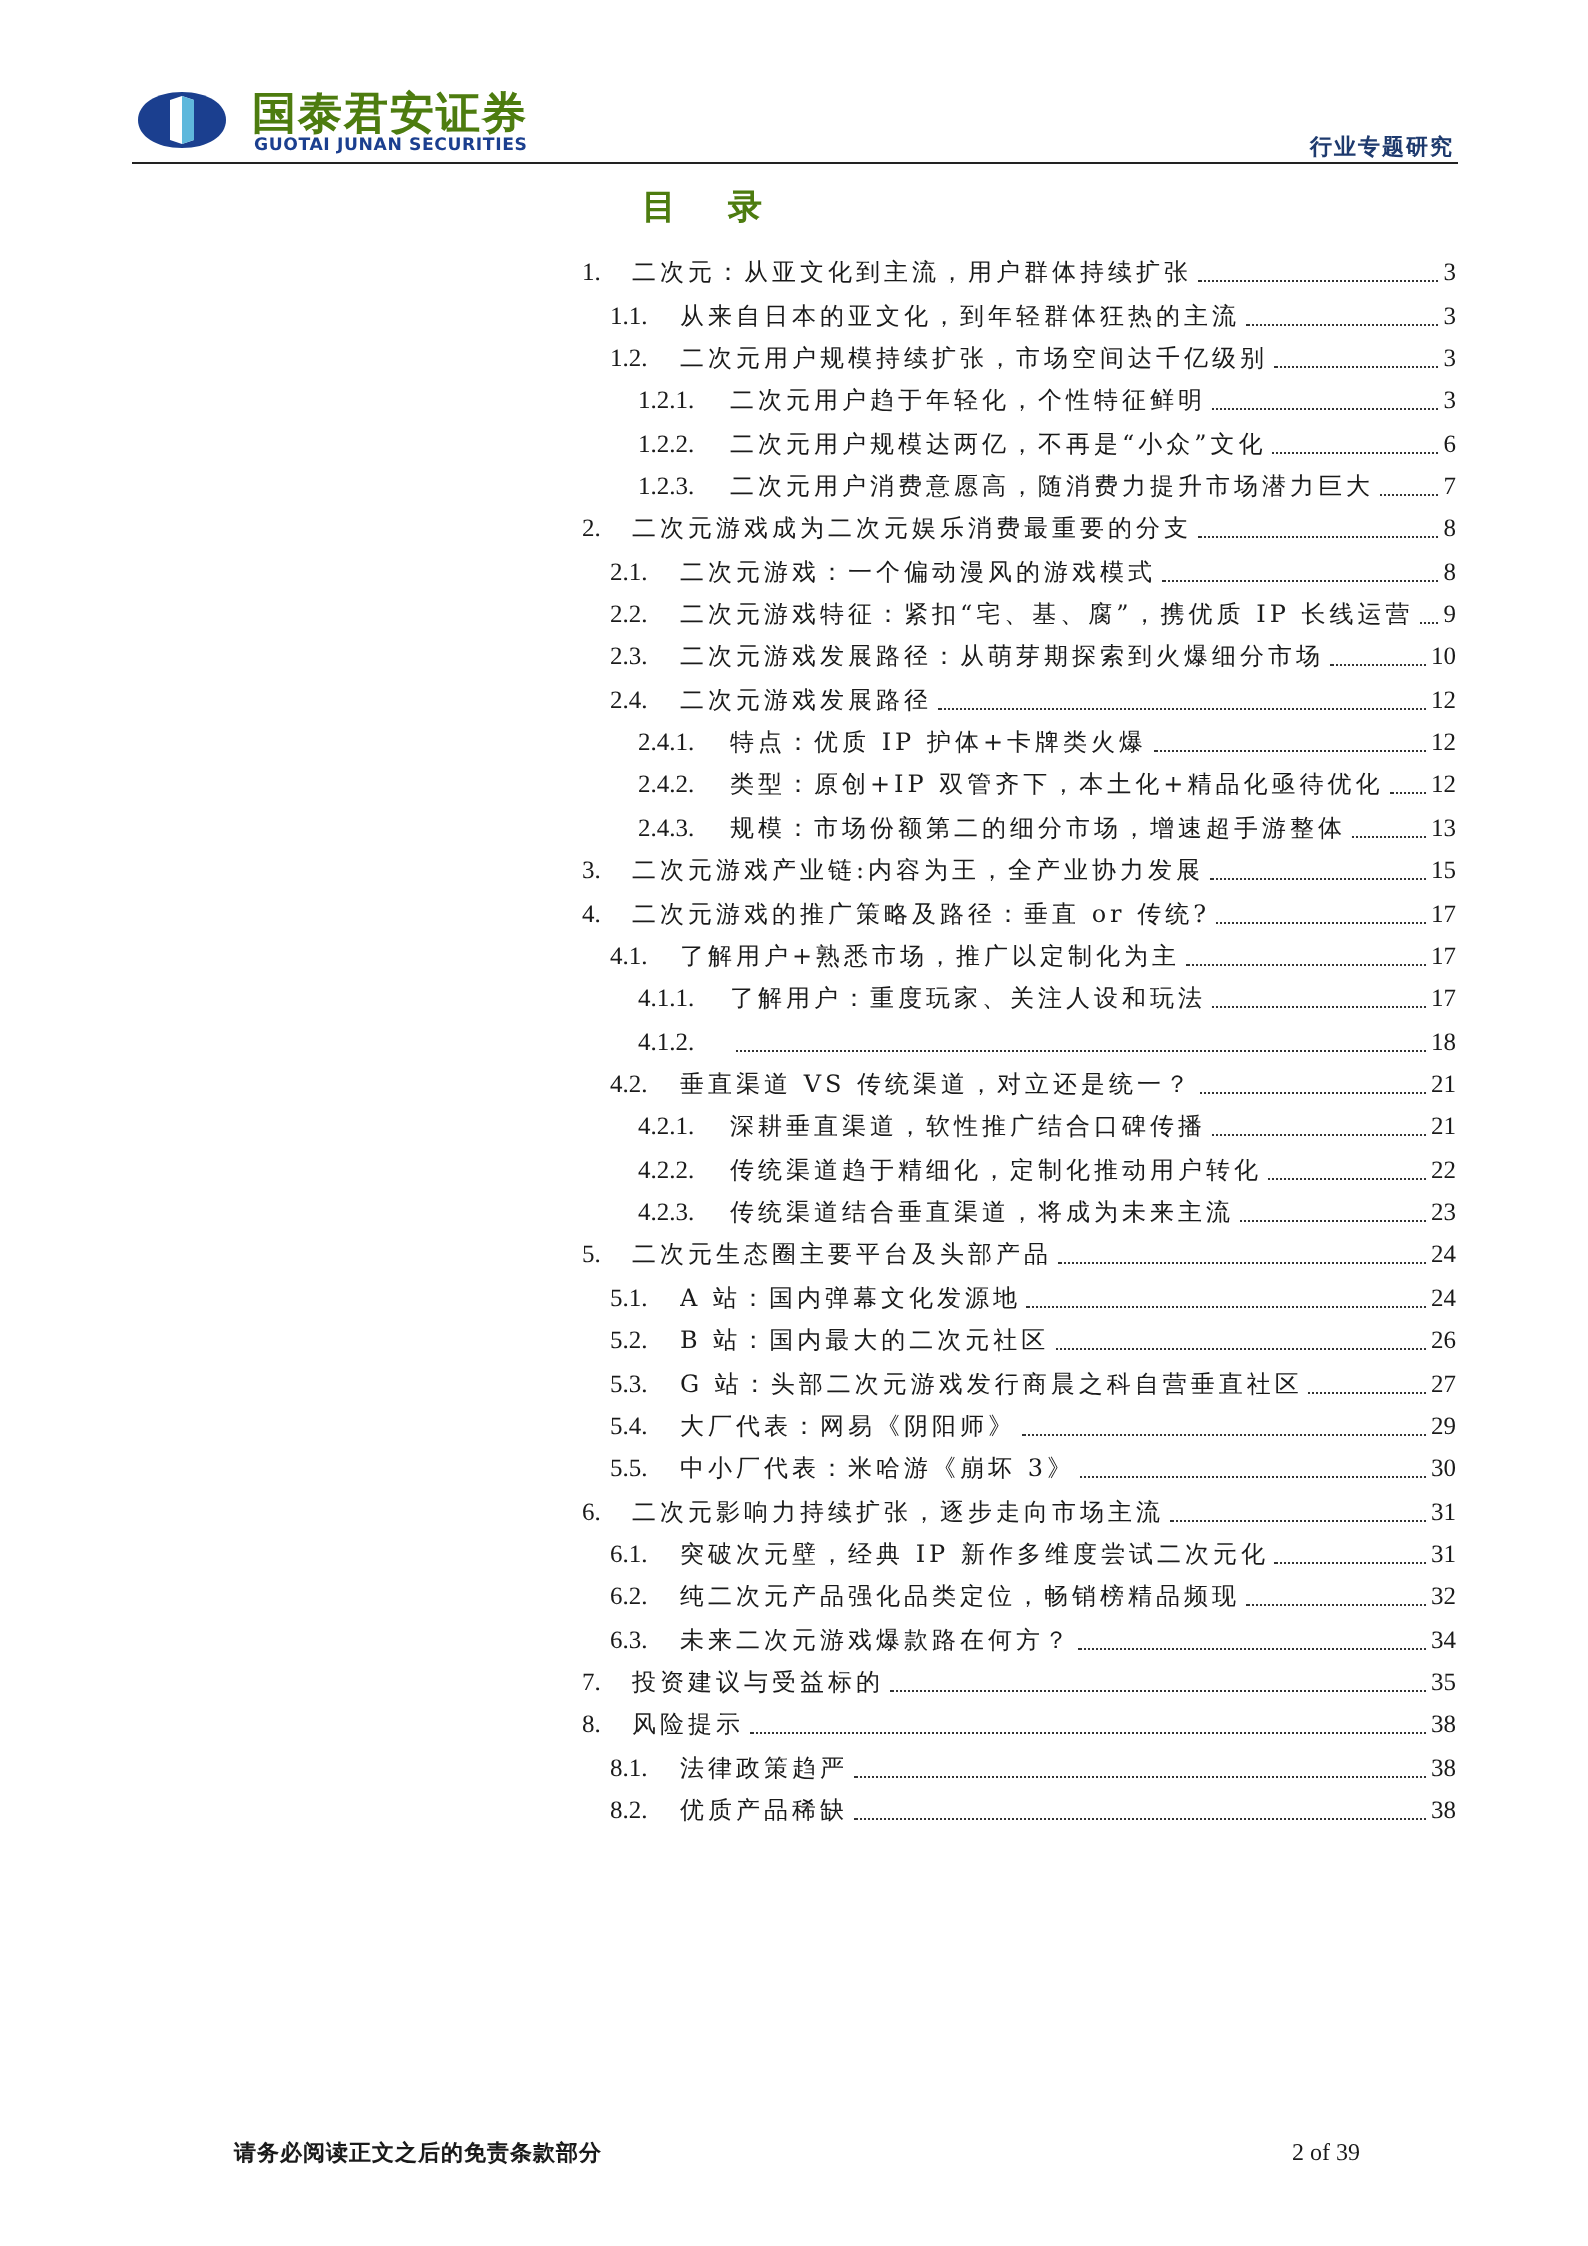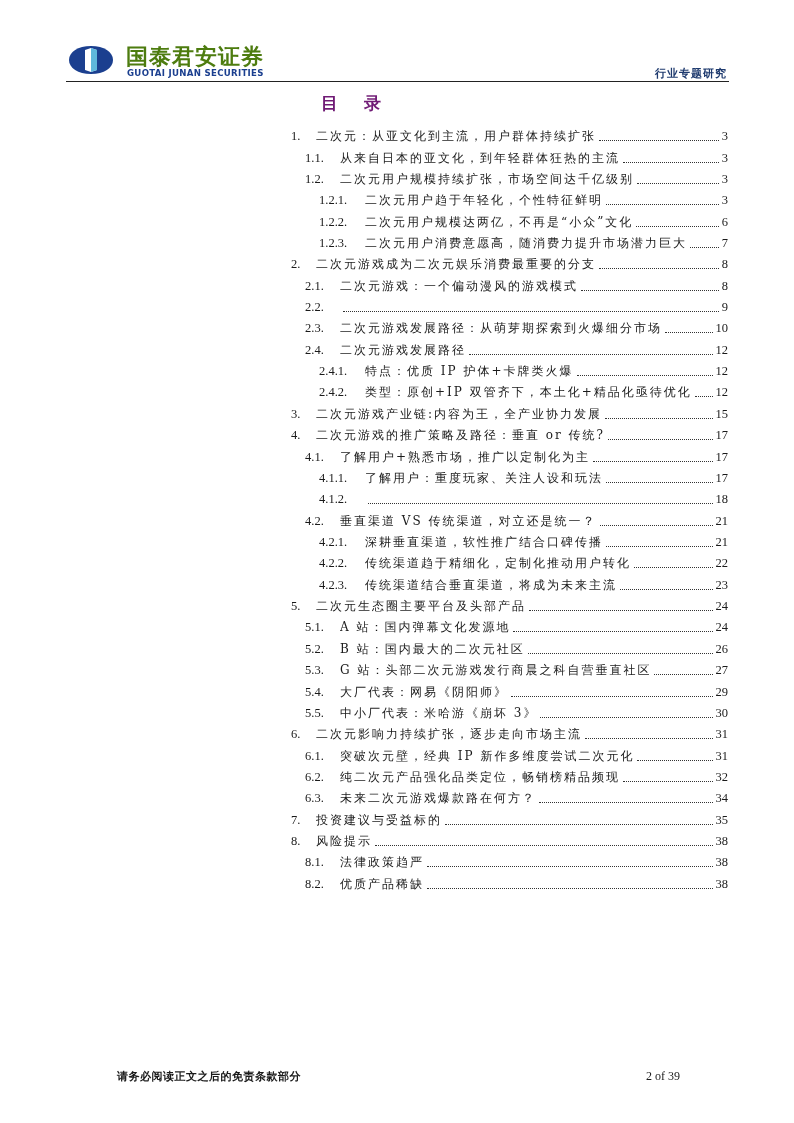--- a/index.html
+++ b/index.html
@@ -8,21 +8,21 @@
   .logo { position: absolute; left: 68px; top: 44px; width: 230px; height: 36px; }
   .logo-mark { position: absolute; left: 0; top: 1px; width: 46px; height: 30px; }
   .logo-cn { position: absolute; left: 58px; top: -2px; font-family: "DejaVu Sans", sans-serif;
              font-weight: bold; font-size: 22px; color: #4d7c0f; letter-spacing: 1px; white-space: nowrap; }
   .logo-en { position: absolute; left: 59px; top: 24px; font-family: "DejaVu Sans", sans-serif;
              font-weight: bold; font-size: 8.6px; color: #1b3f8f; letter-spacing: 0.3px; white-space: nowrap; }
   .header-line { position: absolute; left: 66px; top: 81px; width: 663px; height: 0; border-top: 1.5px solid #222; }
   .header-tag { position: absolute; right: 67px; top: 66px; font-size: 11px; color: #1e3a6e;
                 font-family: "DejaVu Serif", serif; font-weight: bold; letter-spacing: 1px; }
   .toc-title { position: absolute; left: 0; width: 712px; top: 92px; text-align: center;
-               font-family: "DejaVu Sans", sans-serif; font-weight: bold; font-size: 17px; color: #701a75; letter-spacing: 10px; }
+               font-family: "DejaVu Sans", sans-serif; font-weight: bold; font-size: 17px; color: #4d7c0f; letter-spacing: 10px; }
   .toc { position: absolute; left: 291px; top: 126px; width: 437px; }
   .row { position: relative; height: 21.36px; display: flex; align-items: center; font-size: 12.5px; white-space: nowrap; }
   .num { display: inline-block; font-family: "Liberation Serif", serif; font-size: 12.5px; }
   .lvl1 .num { width: 25px; }
   .lvl2 { padding-left: 14px; }
   .lvl2 .num { width: 35px; }
   .lvl3 { padding-left: 28px; }
   .lvl3 .num { width: 46px; }
   .lbl { flex: 0 1 auto; overflow: hidden; letter-spacing: 2px; font-size: 12px; }
   .dots { flex: 1 1 auto; margin: 0 3px; border-bottom: 1px dotted #333; height: 0; transform: translateY(4px); min-width: 8px; }
@@ -91,20 +91,21 @@
       <span class="pg">8</span>
     </div>
     <div class="row lvl2">
       <span class="num">2.1.</span>
       <span class="lbl">二次元游戏：一个偏动漫风的游戏模式</span>
       <span class="dots"></span>
       <span class="pg">8</span>
     </div>
     <div class="row lvl2">
       <span class="num">2.2.</span>
+      <span class="lbl">二次元游戏特征：紧扣“宅、基、腐”，携优质 IP 长线运营</span>
       <span class="dots"></span>
       <span class="pg">9</span>
     </div>
     <div class="row lvl2">
       <span class="num">2.3.</span>
       <span class="lbl">二次元游戏发展路径：从萌芽期探索到火爆细分市场</span>
       <span class="dots"></span>
       <span class="pg">10</span>
     </div>
     <div class="row lvl2">
@@ -118,20 +119,26 @@
       <span class="lbl">特点：优质 IP 护体+卡牌类火爆</span>
       <span class="dots"></span>
       <span class="pg">12</span>
     </div>
     <div class="row lvl3">
       <span class="num">2.4.2.</span>
       <span class="lbl">类型：原创+IP 双管齐下，本土化+精品化亟待优化</span>
       <span class="dots"></span>
       <span class="pg">12</span>
     </div>
+    <div class="row lvl3">
+      <span class="num">2.4.3.</span>
+      <span class="lbl">规模：市场份额第二的细分市场，增速超手游整体</span>
+      <span class="dots"></span>
+      <span class="pg">13</span>
+    </div>
     <div class="row lvl1">
       <span class="num">3.</span>
       <span class="lbl">二次元游戏产业链:内容为王，全产业协力发展</span>
       <span class="dots"></span>
       <span class="pg">15</span>
     </div>
     <div class="row lvl1">
       <span class="num">4.</span>
       <span class="lbl">二次元游戏的推广策略及路径：垂直 or 传统?</span>
       <span class="dots"></span>

